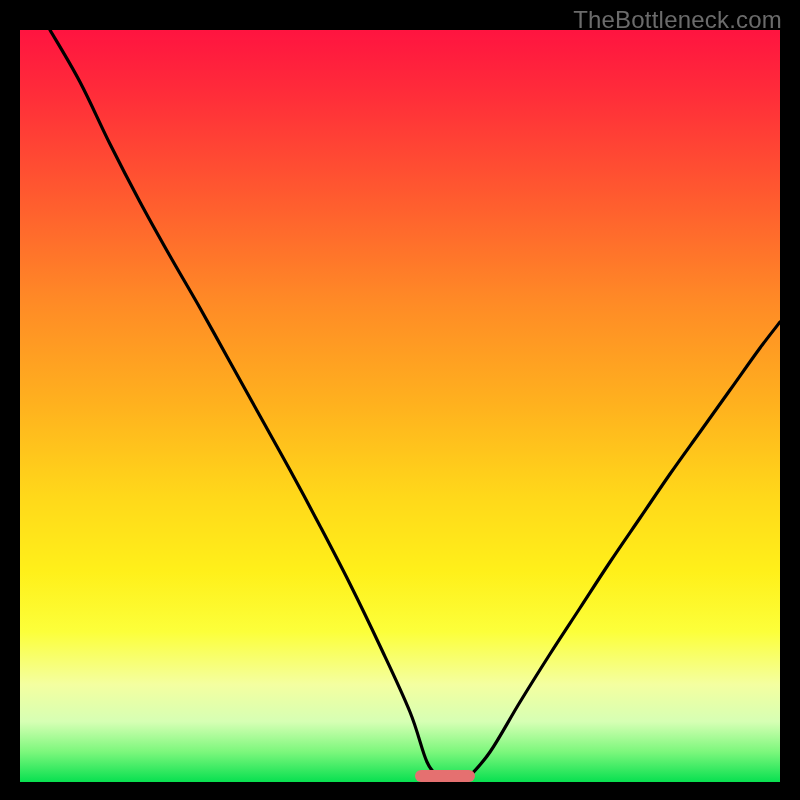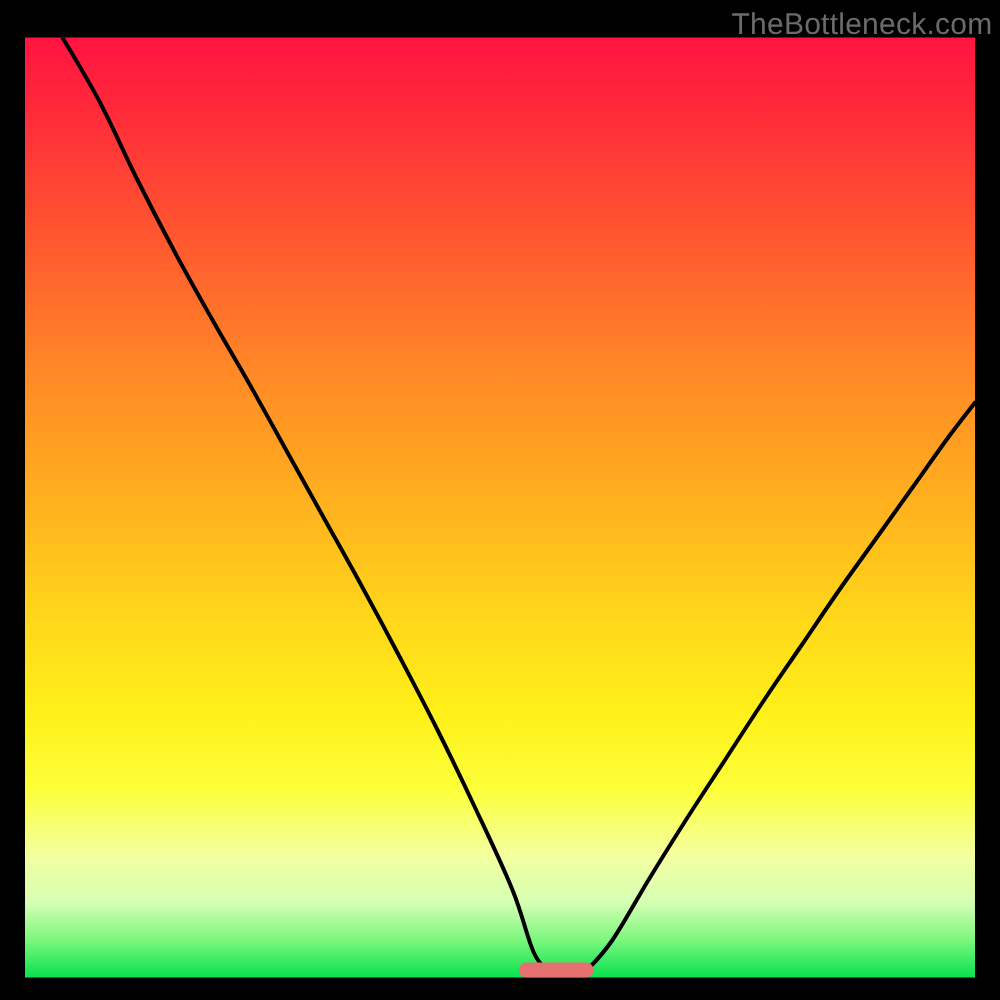--- a/index.html
+++ b/index.html
@@ -12,21 +12,21 @@
   }
   .frame {
     position: relative;
     width: 800px;
     height: 800px;
     background: #000;
   }
   .watermark {
     position: absolute;
     top: 6px;
-    right: 6px;
+    right: 18px;
     font-family: Arial, Helvetica, sans-serif;
     font-size: 24px;
     color: #6b6b6b;
     letter-spacing: 0.2px;
   }
   .plot {
     position: absolute;
     left: 20px;
     top: 30px;
     width: 760px;

